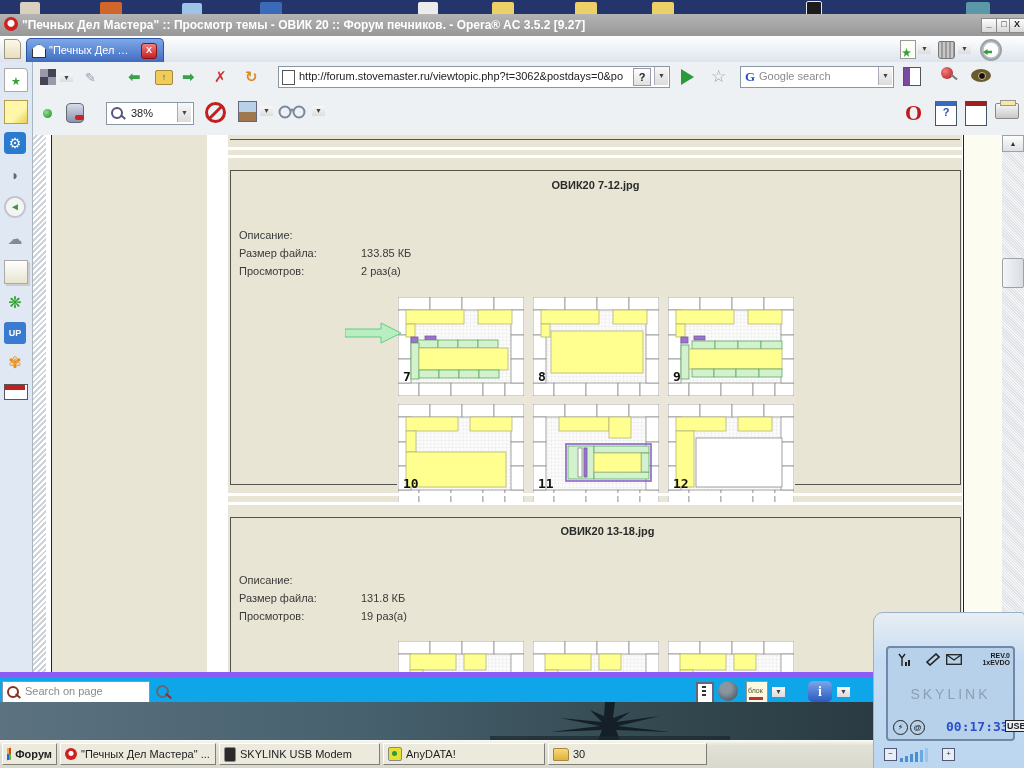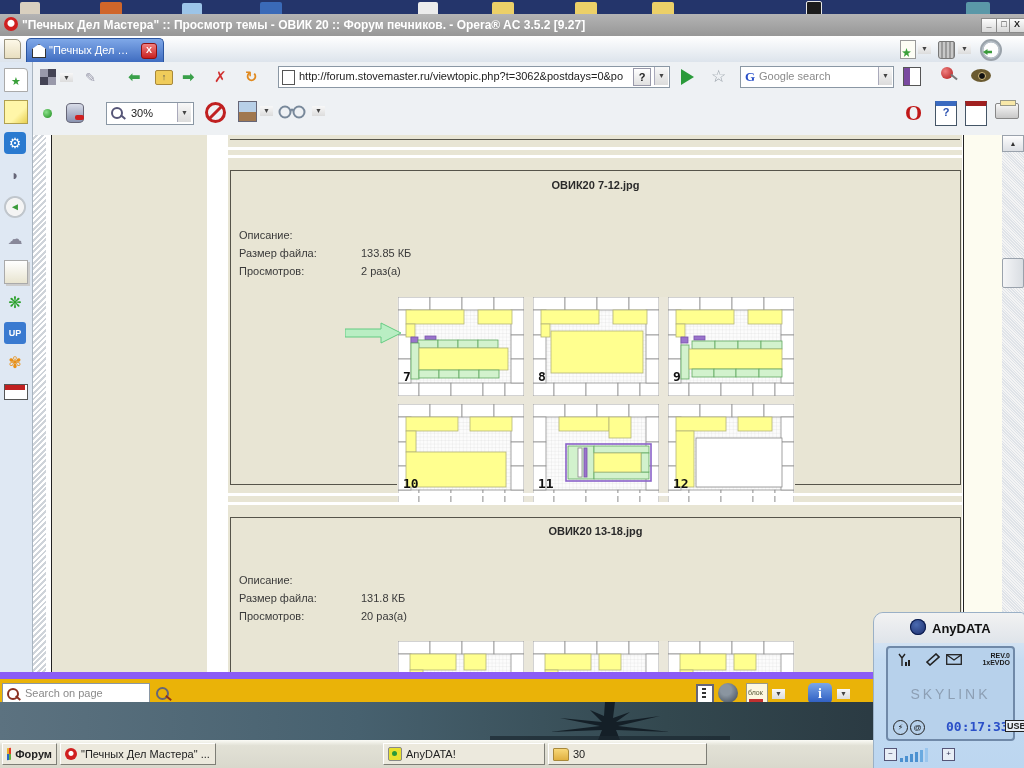--- a/index.html
+++ b/index.html
@@ -30,21 +30,21 @@
   .attachbox{border:1px solid #56544a;background:#e8e5d4}
   .atitle{font-weight:bold;font-size:11px;color:#2a2a2a;text-align:center}
   .alabel,.avalue{font-size:11px;color:#3a3a3a}
   .whiteline{background:#fff;height:3px}
   
   .sbtrack{background:repeating-linear-gradient(45deg,#f4f4f4 0 1px,#dfe3e8 1px 2px)}
   .sbbtn{background:linear-gradient(#fdfdfd,#dcdfe4);border:1px solid #9aa2ac;text-align:center;
          font-size:7px;color:#333;line-height:15px}
   .sbthumb{background:linear-gradient(90deg,#f4f5f7,#d9dde2);border:1px solid #9aa2ac;border-radius:2px}
   
-  .findbar{background:#eab308;border-top:7px solid #8b5cf6;border-bottom:1px solid #8a8a8a}
+  .findbar{background:#0ea5e9;border-top:5px solid #8b5cf6;border-bottom:1px solid #8a8a8a}
   
   .taskbar{background:linear-gradient(#fbfbf6,#e2e1d6 20%,#d9d8cc)}
   .taskbtn{background:#ece9dd;border-top:1px solid #fff;border-left:1px solid #fff;
            border-right:1px solid #7e7e76;border-bottom:1px solid #7e7e76;font-size:11px;
            display:flex;align-items:center;gap:4px;padding:0 4px;box-sizing:border-box}
   
   .widget{background:linear-gradient(#e9eef4,#c6dcf2 30%,#bcd6f0);border:1px solid #9ab0c6;
           border-radius:10px 4px 0 0}
   .lcd{background:#b7d1eb;border:2px solid #7089a8;border-radius:4px}
   .lcdtxt{color:#8d9fb4;font-weight:normal;letter-spacing:3px;font-size:14px}
@@ -153,21 +153,21 @@
 </div>
 
 <div class="abs toolbar" style="left:33px;top:92px;width:991px;height:43px;border-bottom:1px solid #aab2ba">
   <span class="abs" style="left:10px;top:17px;width:9px;height:9px;background:radial-gradient(circle at 35% 35%,#8ae08a,#1a8a1a);border-radius:50%"></span>
   <span class="abs" style="left:33px;top:11px;width:16px;height:18px;background:linear-gradient(#d8dce8,#8a93b0);border-radius:5px/4px;border:1px solid #667">
       <span class="abs" style="left:8px;top:11px;width:9px;height:5px;background:#d02020;border-radius:2px"></span>
     </span>
   <div class="abs field" style="left:73px;top:10px;width:86px;height:21px">
     <span class="abs" style="left:4px;top:4px;width:8px;height:8px;border:2px solid #557;border-radius:50%"></span>
     <span class="abs" style="left:13px;top:13px;width:6px;height:2px;background:#557;transform:rotate(40deg)"></span>
-    <span class="abs" style="left:24px;top:4px">30%</span>
+    <span class="abs" style="left:24px;top:4px">38%</span>
     <span class="abs dd" style="left:70px;top:0;height:19px;line-height:19px">▼</span>
   </div>
   <span class="abs" style="left:172px;top:10px;width:15px;height:15px;border:3px solid #c02020;border-radius:50%">
       <span class="abs" style="left:-1px;top:6px;width:17px;height:3px;background:#c02020;transform:rotate(-45deg)"></span>
     </span>
   <span class="abs" style="left:205px;top:9px;width:17px;height:19px;background:linear-gradient(#b8d0e8 55%,#a07850 55%);border:1px solid #667"></span>
   <span class="abs dd" style="left:227px;top:14px;height:10px;line-height:10px;border:none">▼</span>
   <svg class="abs" style="left:245px;top:11px" width="30" height="17" viewBox="0 0 30 17">
       <circle cx="7" cy="9" r="5.5" fill="none" stroke="#78889a" stroke-width="2"></circle>
       <circle cx="21" cy="9" r="5.5" fill="none" stroke="#78889a" stroke-width="2"></circle>
@@ -390,27 +390,27 @@
       </div>
     <svg class="abs" style="left:114px;top:150px" width="58" height="24" viewBox="0 0 58 24">
         <polygon points="0,8 36,8 36,2 56,12 36,22 36,16 0,16" fill="#b5f0c2" stroke="#55c878" opacity="0.9"></polygon>
       </svg>
   </div>
 
   <div class="abs whiteline" style="left:195px;top:358px;width:734px"></div>
   <div class="abs whiteline" style="left:195px;top:367px;width:734px"></div>
 
   <div class="abs attachbox" style="left:197px;top:382px;width:729px;height:320px">
-    <div class="abs atitle" style="left:0;top:7px;width:729px">ОВИК20 13-18.jpg</div>
+    <div class="abs atitle" style="left:12px;top:7px;width:729px">ОВИК20 13-18.jpg</div>
     <div class="abs alabel" style="left:8px;top:56px">Описание:</div>
     <div class="abs avalue" style="left:130px;top:56px"></div>
     <div class="abs alabel" style="left:8px;top:74px">Размер файла:</div>
     <div class="abs avalue" style="left:130px;top:74px">131.8 КБ</div>
     <div class="abs alabel" style="left:8px;top:92px">Просмотров:</div>
-    <div class="abs avalue" style="left:130px;top:92px">20 раз(а)</div>
+    <div class="abs avalue" style="left:130px;top:92px">19 раз(а)</div>
     <div class="abs" id="grid2" style="left:166px;top:123px;width:398px;height:190px;background:#eae7da">
         <div style="position: absolute; left: 1px; top: 0px; width: 126px; height: 99px;">
           <svg width="126" height="99" viewBox="0 0 126 99" style="position:absolute">
             <rect x="0" y="0" width="126" height="99" fill="#fcfcfc" stroke="#b8b8b0" stroke-width="1"></rect>
             <rect width="126" height="99" fill="url(#gp)"></rect>
             <rect x="0" y="0" width="32" height="13" fill="#ffffff" stroke="#8f8f8f" stroke-width="0.8"></rect>
             <rect x="32" y="0" width="32" height="13" fill="#ffffff" stroke="#8f8f8f" stroke-width="0.8"></rect>
             <rect x="64" y="0" width="32" height="13" fill="#ffffff" stroke="#8f8f8f" stroke-width="0.8"></rect>
             <rect x="96" y="0" width="30" height="13" fill="#ffffff" stroke="#8f8f8f" stroke-width="0.8"></rect>
             <rect x="0" y="86" width="21" height="13" fill="#ffffff" stroke="#8f8f8f" stroke-width="0.8"></rect>
@@ -517,37 +517,37 @@
 
 <div class="abs taskbar" style="left:0;top:740px;width:1024px;height:28px">
   <div class="abs taskbtn" style="left:2px;top:3px;width:55px;height:22px;font-weight:bold">
     <span style="width:12px;height:12px;display:inline-block;background:conic-gradient(#e03a2a 0 25%,#6ab03a 0 50%,#2a66c8 0 75%,#e8b02a 0);transform:skewY(-6deg)"></span>
     <span>Форум</span>
   </div>
   <div class="abs taskbtn" style="left:60px;top:3px;width:156px;height:22px">
     <span style="min-width:12px;height:12px;background:radial-gradient(circle at 50% 45%,#fff 0 2px,#d02020 3px 6px);border-radius:50%"></span>
     <span class="ellip">"Печных Дел Мастера" ...</span>
   </div>
+  <div class="abs taskbtn" style="left:219px;top:3px;width:161px;height:22px">
+    <span style="min-width:10px;height:13px;background:#2a2a2a;border:1px solid #888;border-radius:2px"></span>
+    <span class="ellip">SKYLINK USB Modem</span>
+  </div>
   <div class="abs taskbtn" style="left:383px;top:3px;width:162px;height:22px">
     <span style="min-width:12px;height:12px;background:#e8e030;border:1px solid #888;border-radius:2px;position:relative">
         <span class="abs" style="left:3px;top:3px;width:5px;height:5px;background:#2a9a3a;border-radius:50%"></span>
       </span>
     <span class="ellip">AnyDATA!</span>
   </div>
   <div class="abs taskbtn" style="left:548px;top:3px;width:159px;height:22px">
     <span style="min-width:14px;height:11px;background:linear-gradient(#f8d878,#e0b040);border:1px solid #a8883a;border-radius:1px 3px 1px 1px"></span>
     <span class="ellip">30</span>
   </div>
 </div>
 
 <div class="abs widget" style="left:873px;top:612px;width:150px;height:156px">
-  <div class="abs" style="left:0;top:0;width:150px;height:30px;background:linear-gradient(#f2f2f2,#dfe4ea);border-radius:10px 4px 0 0">
-    <span class="abs" style="left:36px;top:6px;width:16px;height:16px;background:radial-gradient(circle at 40% 35%,#4a6ab0,#1a2a6a);border-radius:50%;box-shadow:inset 0 0 0 1px #0a1a4a"></span>
-    <span class="abs" style="left:58px;top:8px;font-weight:bold;font-size:13px;color:#111">AnyDATA</span>
-  </div>
   <div class="abs lcd" style="left:12px;top:33px;width:125px;height:91px">
     <svg class="abs" style="left:6px;top:5px" width="18" height="14" viewBox="0 0 18 14">
         <path d="M5 1 L8 5 L11 1 M8 5 V13" stroke="#222" stroke-width="1.4" fill="none"></path>
         <rect x="11" y="9" width="2" height="4" fill="#222"></rect>
         <rect x="14" y="7" width="2" height="6" fill="#222"></rect>
       </svg>
     <svg class="abs" style="left:38px;top:5px" width="14" height="13" viewBox="0 0 14 13">
         <path d="M1 9 L10 1 L13 4 L4 12 Z M1 9 L4 12" stroke="#222" stroke-width="1.6" fill="none"></path>
       </svg>
     <svg class="abs" style="left:58px;top:6px" width="16" height="11" viewBox="0 0 16 11">

